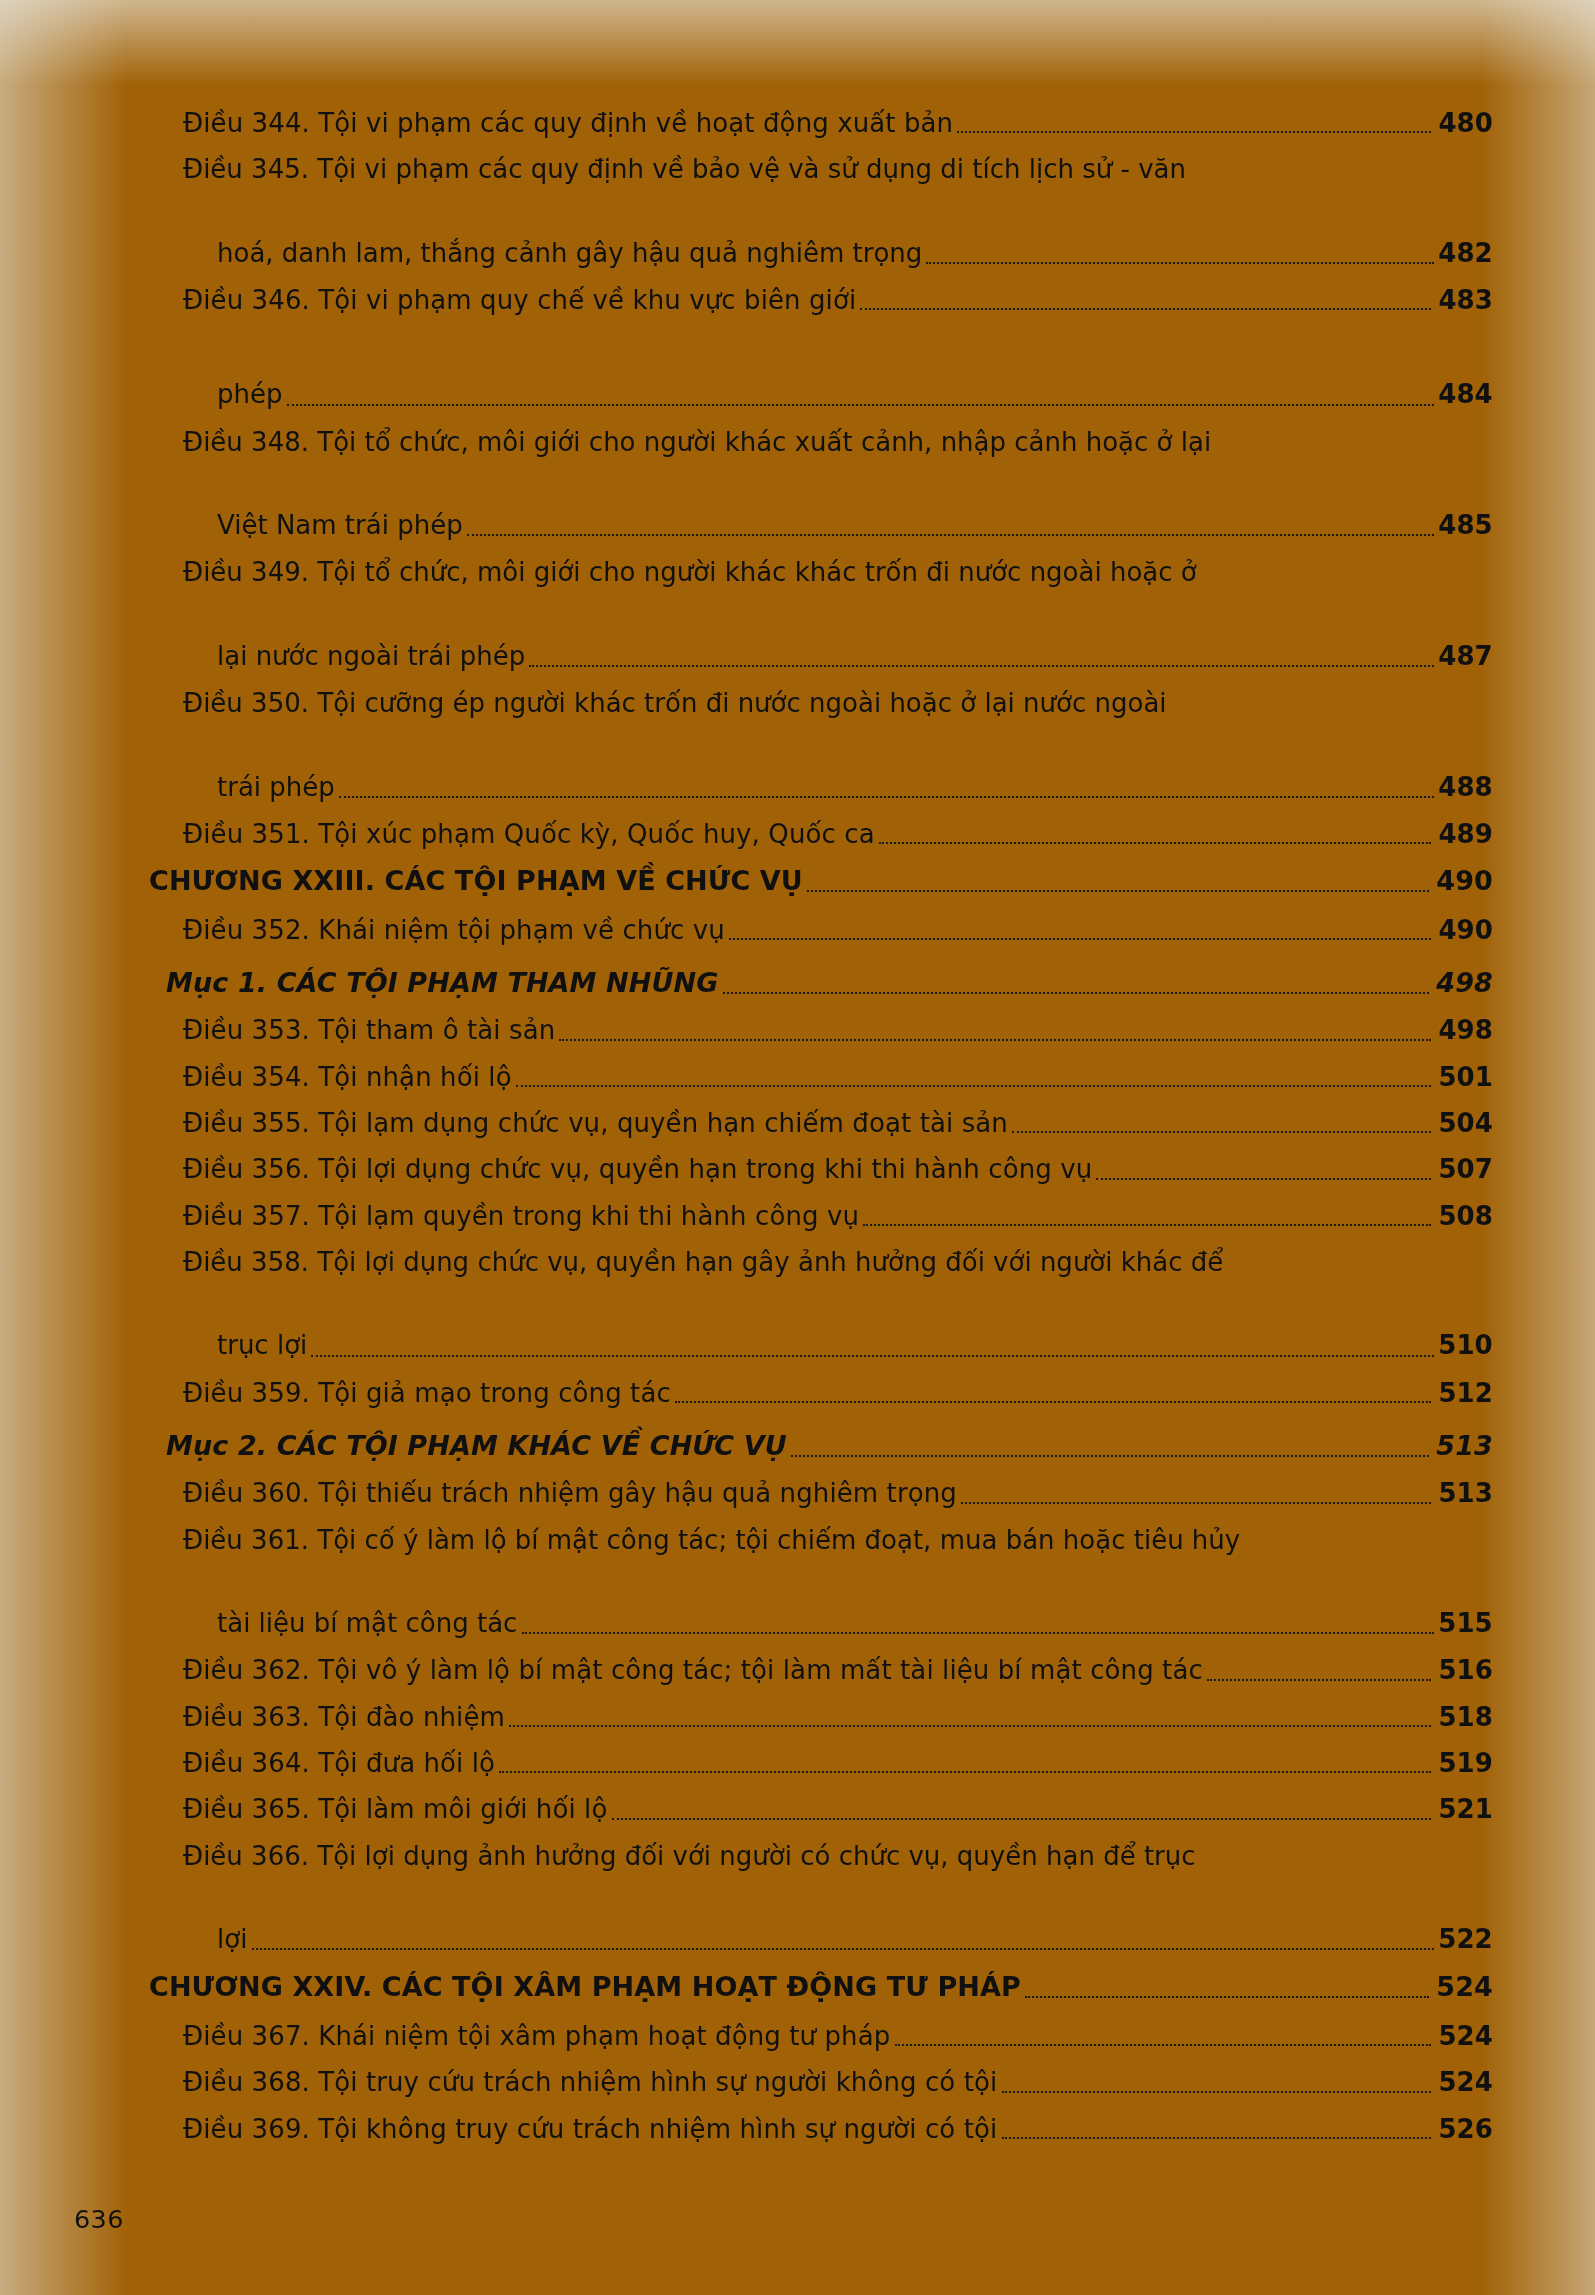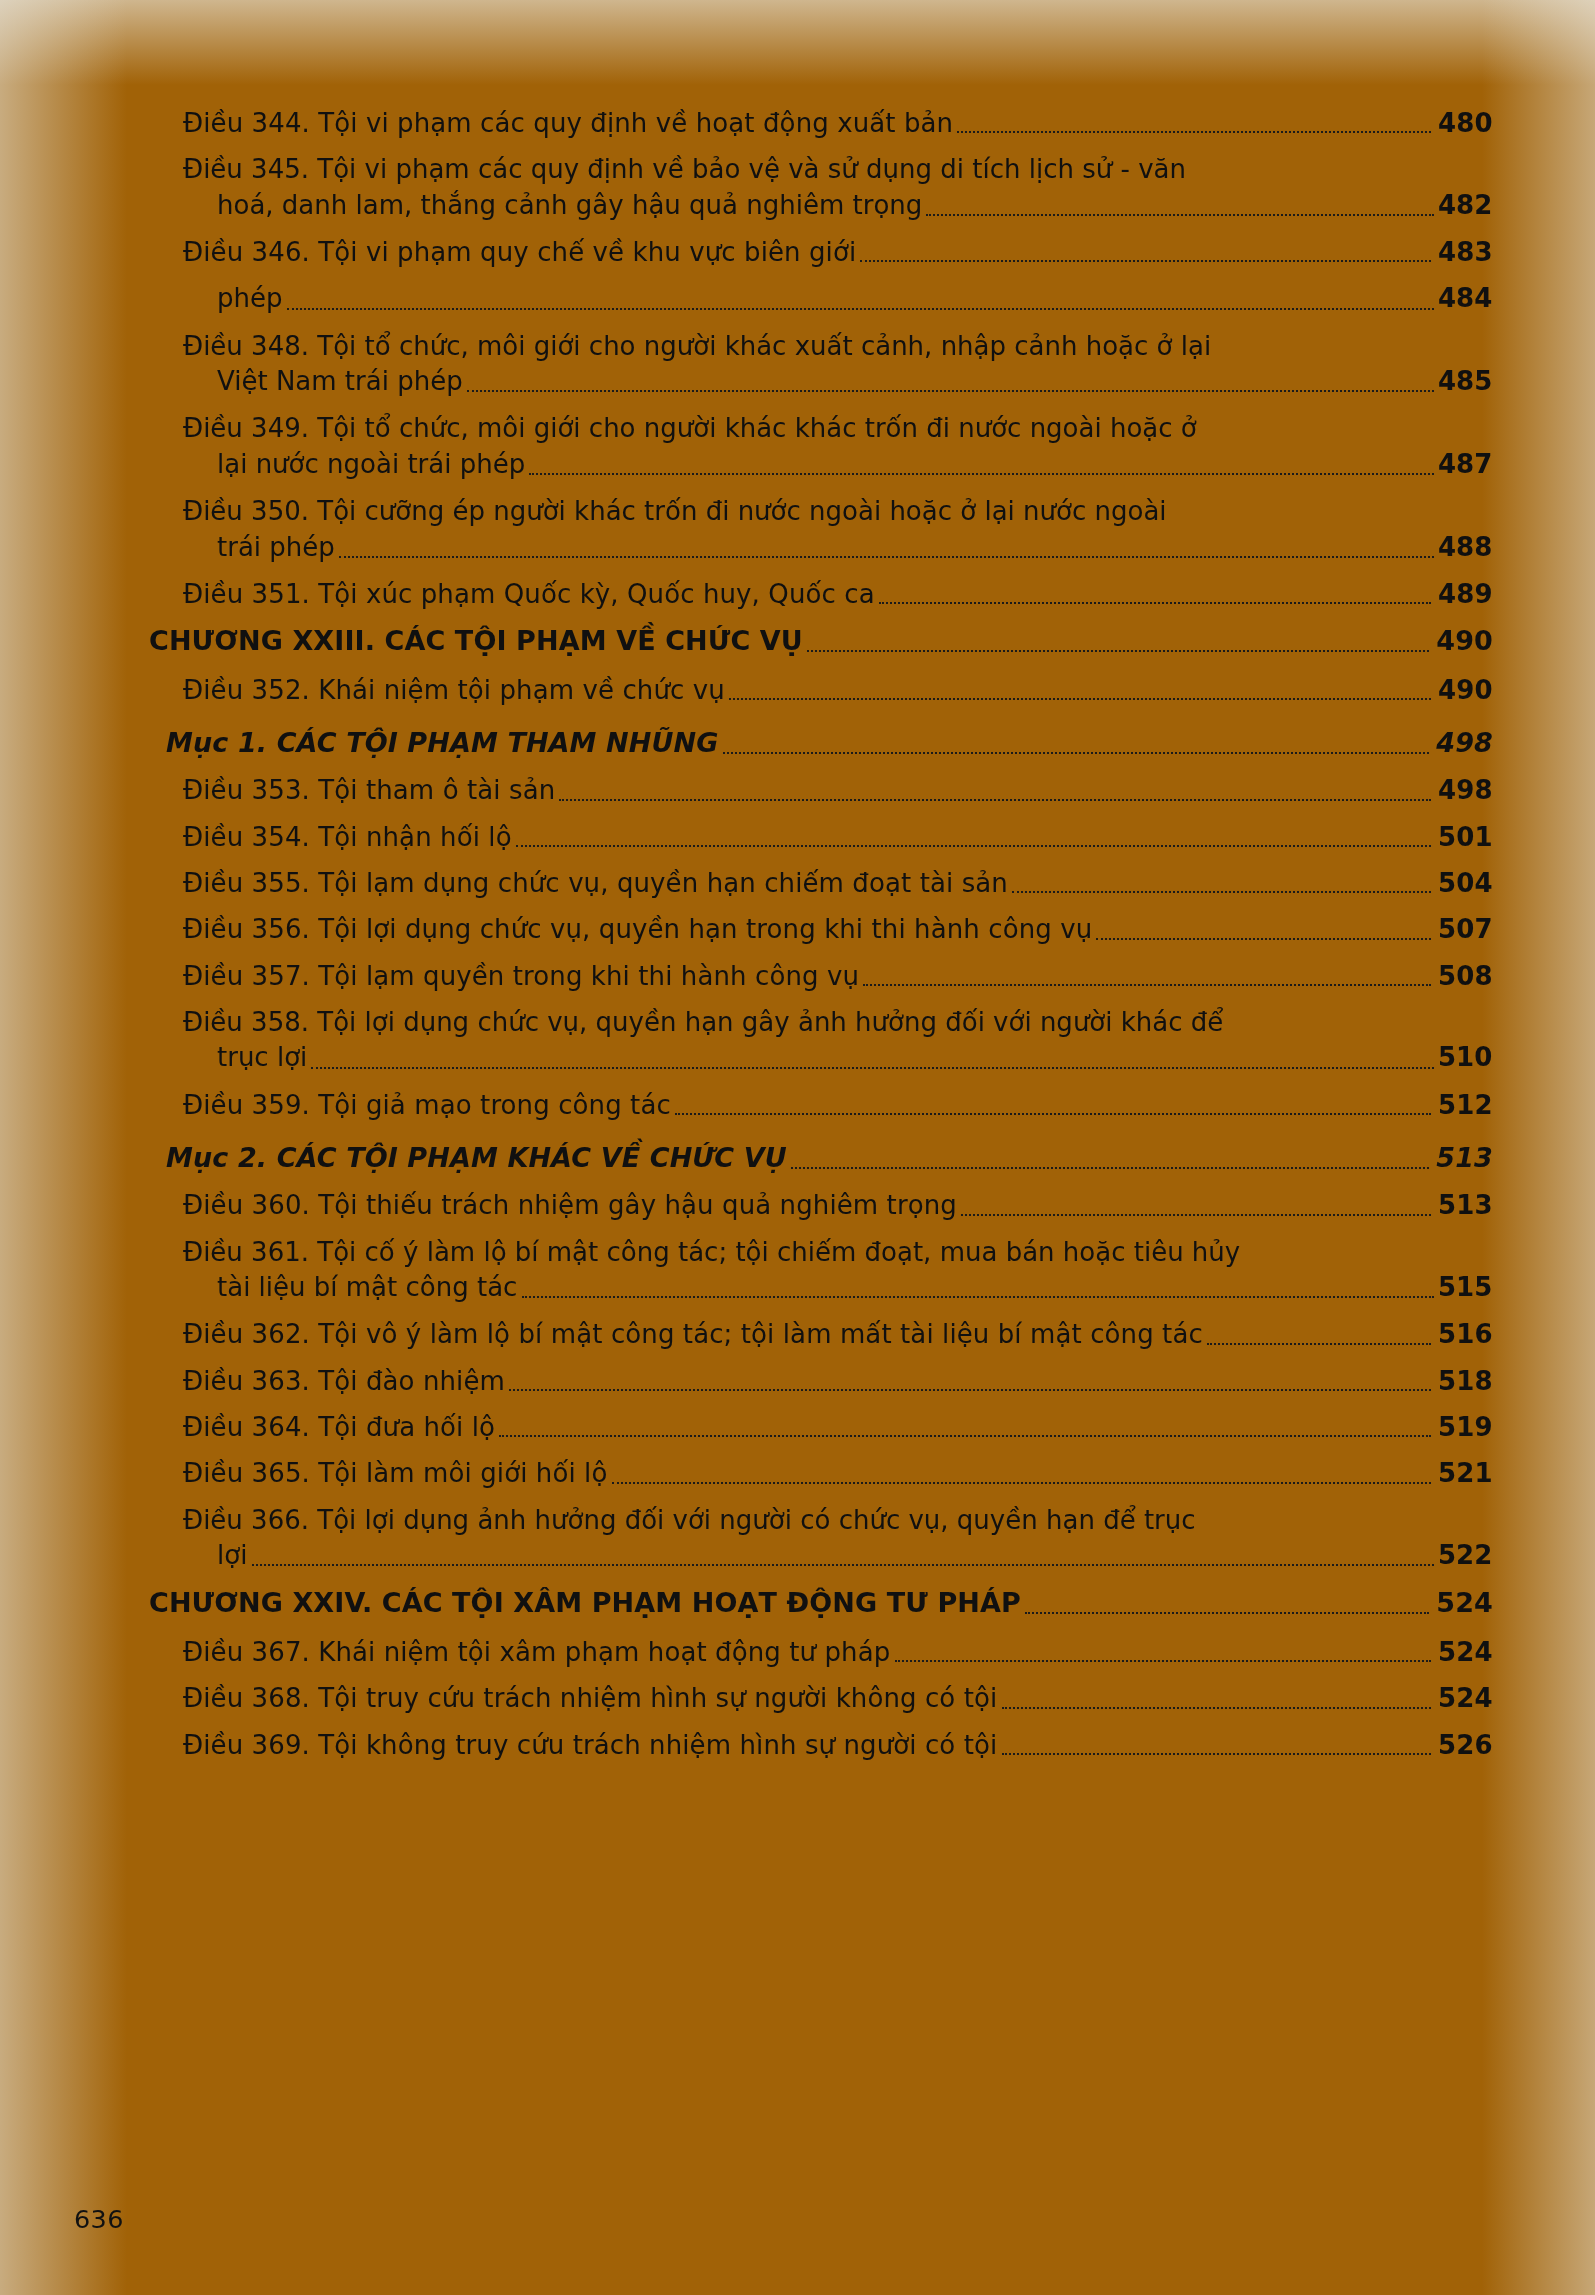--- a/index.html
+++ b/index.html
@@ -49,21 +49,21 @@
   .toc-line .leader {
     flex: 1 1 auto;
     min-width: 10px;
     margin: 0 4.2px 7px 4.2px;
     border-bottom: 2.1px dotted #1a1a1a;
     height: 0.7px;
   }
   .toc-line .pg {
     flex: 0 0 auto;
     font-weight: 700;
-    text-align: left;
+    text-align: right;
     min-width: 55px;
     padding-left: 2.8px;
   }
 
   
   .toc-wrap {
     font-size: 26px;
     line-height: 1.36;
     color: #101010;
     margin-bottom: 12px;
@@ -82,21 +82,22 @@
     flex: 1 1 auto;
     min-width: 10px;
     margin: 0 4.2px 7px 4.2px;
     border-bottom: 2.1px dotted #1a1a1a;
     height: 0.7px;
   }
   .toc-wrap .second .pg {
     flex: 0 0 auto;
     font-weight: 700;
     min-width: 55px;
-    text-align: left;
+    text-align: center;
+    margin-top: 48px;
   }
 
   .lvl-article { padding-left: 34px; }
   .lvl-article-wrap { padding-left: 34px; }
   .lvl-chapter {
     padding-left: 0;
     font-weight: 700;
     font-size: 27px;
     margin-top: 10px;
     margin-bottom: 14px;

